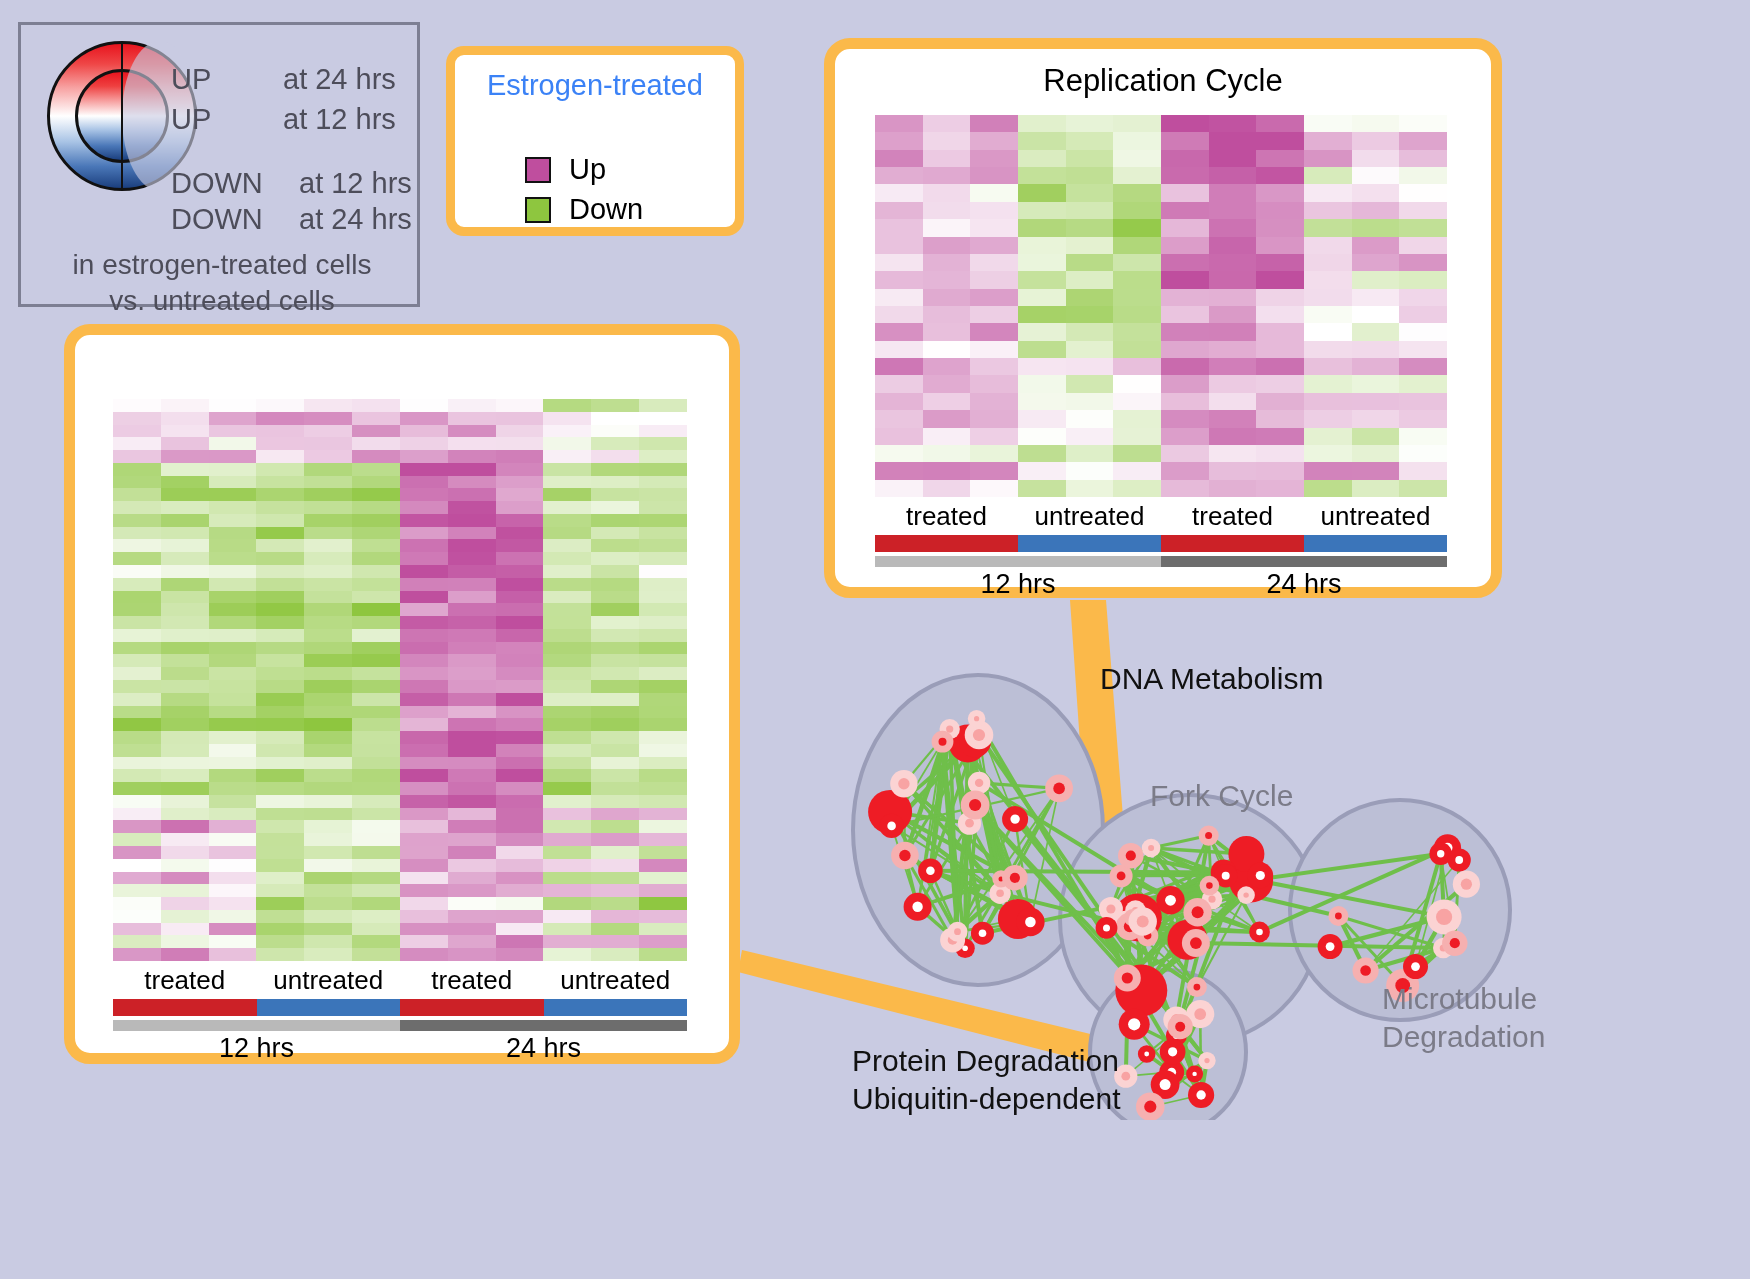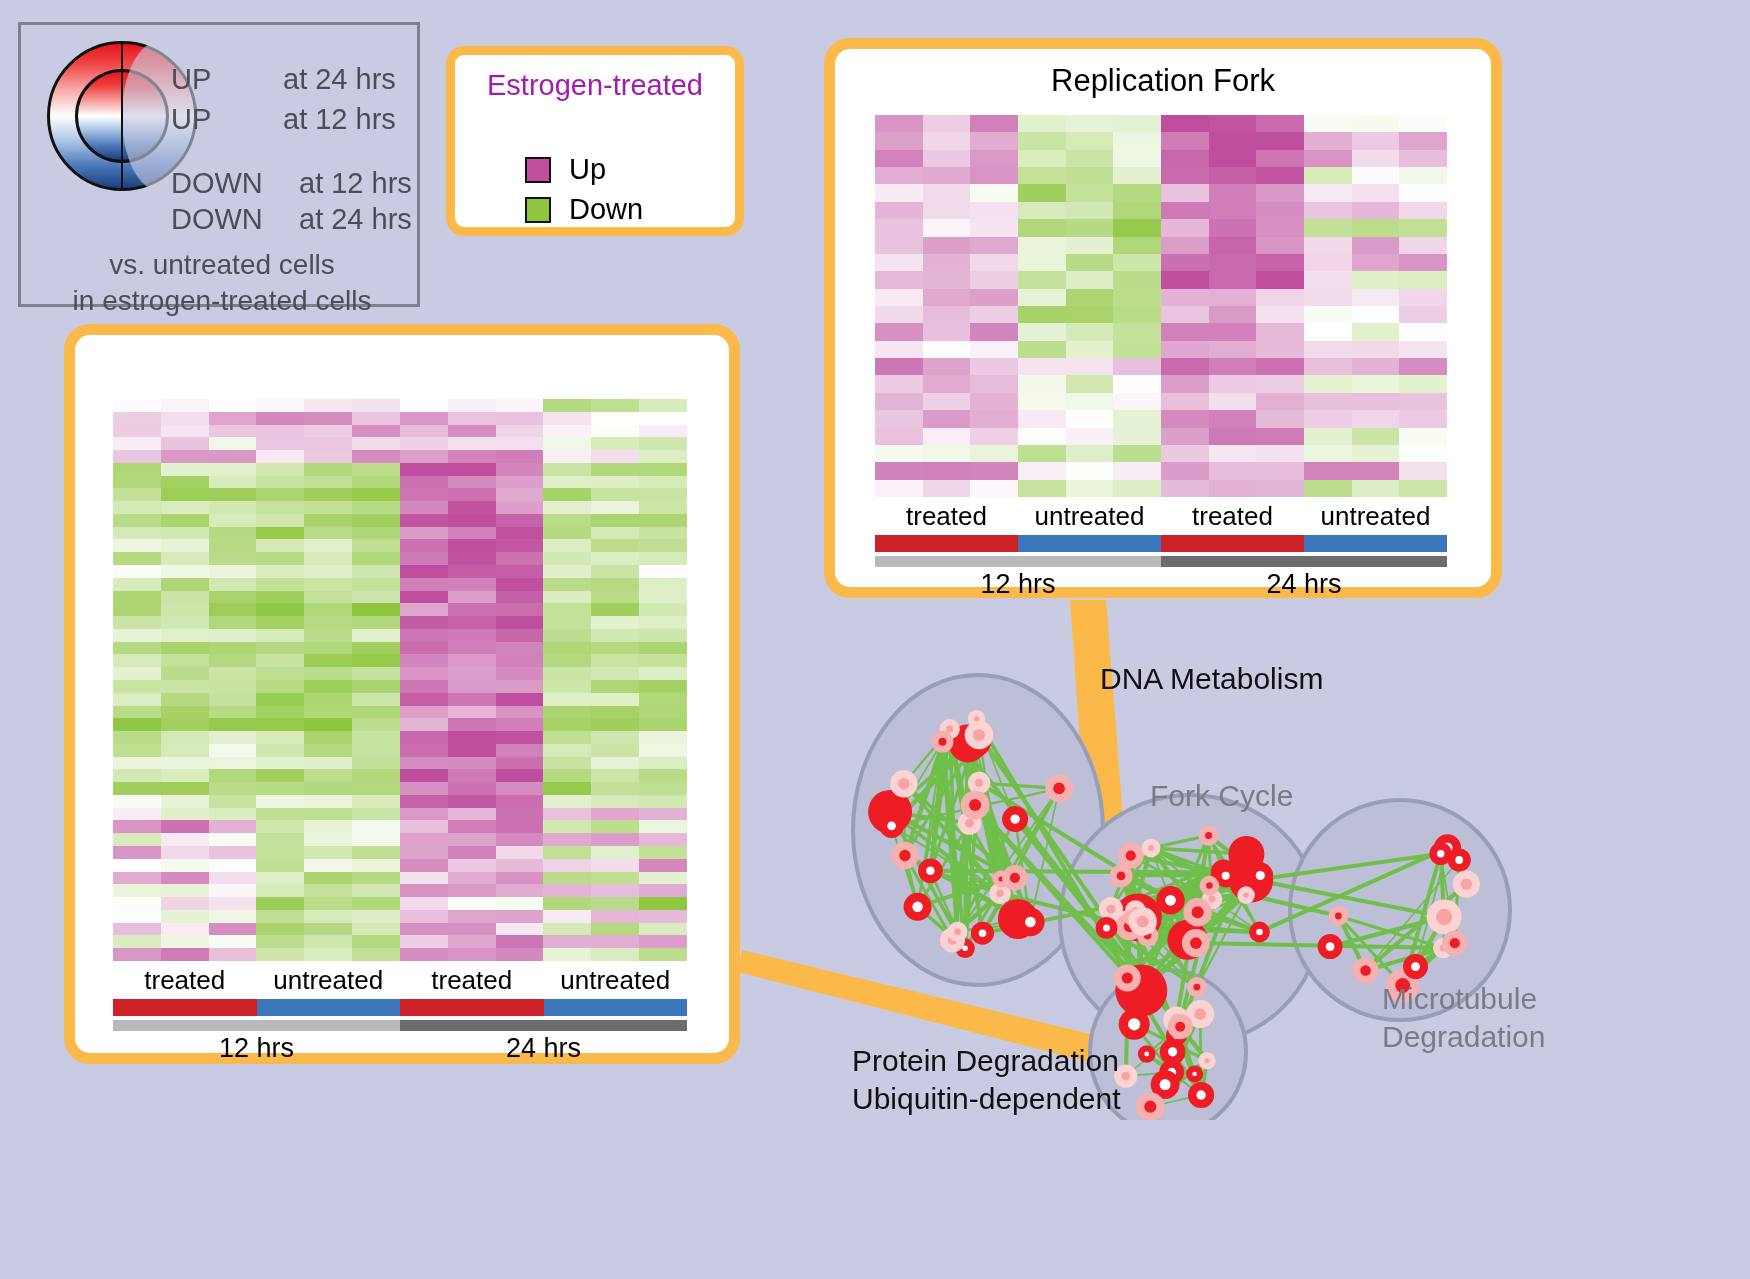--- a/index.html
+++ b/index.html
@@ -38,21 +38,21 @@
   #wb-dnat24{left:278px;top:178px;}
   #wheel-cap{position:absolute;left:0;top:222px;width:402px;text-align:center;
     color:#4d4d5a;font-size:28px;line-height:36px;}
 
   
   #legend-card{
     position:absolute;left:446px;top:46px;width:298px;height:190px;
     background:#ffffff;border:9px solid #fbb94a;border-radius:18px;box-sizing:border-box;
   }
   #legend-card .ltitle{position:absolute;left:0;top:12px;width:100%;text-align:center;
-    font-size:29px;line-height:37px;color:#a21caf;}
+    font-size:29px;line-height:37px;color:#3b82f6;}
   .lrow{position:absolute;display:flex;align-items:center;gap:18px;left:70px;}
   .lrow:nth-of-type(1){top:100px;}
   .swatch{width:26px;height:26px;border:2px solid #111;box-sizing:border-box;}
   .sw-up{background:#bf4e9e;}
   .sw-dn{background:#8ec63f;}
   .lrow span{font-size:29px;color:#000;}
   #lrow-up{top:98px;}
   #lrow-dn{top:138px;}
 
   
@@ -96,22 +96,22 @@
     </div>
     <div class="wheel-row" id="wb-up24">UP</div>
     <div class="wheel-row" id="wb-at24">at 24 hrs</div>
     <div class="wheel-row" id="wb-up12">UP</div>
     <div class="wheel-row" id="wb-at12">at 12 hrs</div>
     <div class="wheel-row" id="wb-dn12">DOWN</div>
     <div class="wheel-row" id="wb-dnat12">at 12 hrs</div>
     <div class="wheel-row" id="wb-dn24">DOWN</div>
     <div class="wheel-row" id="wb-dnat24">at 24 hrs</div>
     <div id="wheel-cap">
+      <div>in estrogen-treated cells</div>
       <div>vs. untreated cells</div>
-      <div>in estrogen-treated cells</div>
     </div>
   </div>
 
   <div id="legend-card">
     <div class="ltitle">
       <div>Estrogen-treated</div>
     </div>
     <div class="lrow" id="lrow-up">
       <i class="swatch sw-up"></i>
       <span>Up</span>
@@ -121,21 +121,21 @@
       <span>Down</span>
     </div>
   </div>
 
   <svg class="canvas" style="pointer-events:none">
     <polygon points="1070,600 1106,600 1124,830 1150,820 1110,880 1058,838 1086,830" fill="#fbb94a"></polygon>
     <polygon points="742,950 1140,1046 1140,1022 1212,1062 1136,1098 1136,1074 738,972" fill="#fbb94a"></polygon>
   </svg>
 
   <div class="panel" id="panel-rf">
-    <div class="panel-title" style="top:14px">Replication Fork</div>
+    <div class="panel-title" style="top:14px">Replication Cycle</div>
     <div class="hm" id="hm-rf" style="left: 40px; top: 66px; width: 572px; height: 382px; grid-template-columns: repeat(12, 1fr); grid-template-rows: repeat(22, 1fr);">
         <div style="background:rgb(217,149,197)"></div>
         <div style="background:rgb(237,205,228)"></div>
         <div style="background:rgb(209,128,185)"></div>
         <div style="background:rgb(225,240,204)"></div>
         <div style="background:rgb(231,243,215)"></div>
         <div style="background:rgb(228,241,210)"></div>
         <div style="background:rgb(191,78,158)"></div>
         <div style="background:rgb(193,83,161)"></div>
         <div style="background:rgb(201,106,173)"></div>

